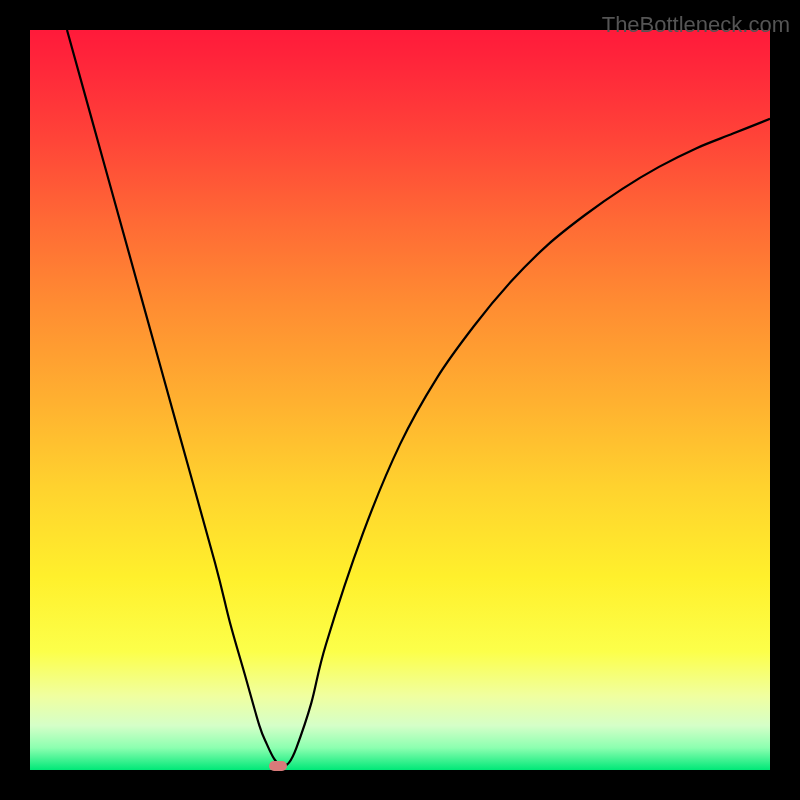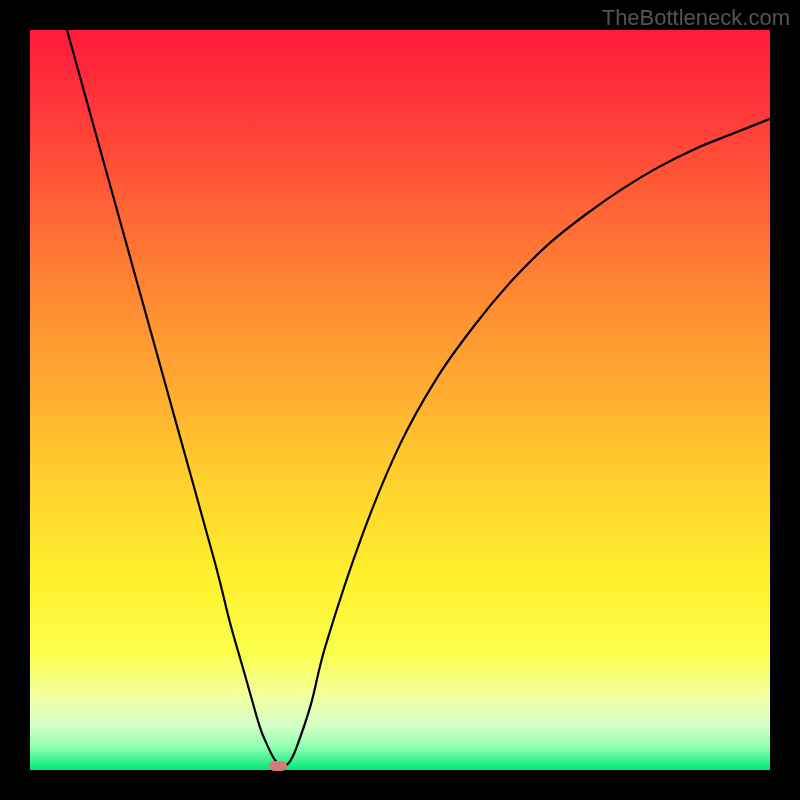--- a/index.html
+++ b/index.html
@@ -6,21 +6,21 @@
   body {
     width: 800px;
     height: 800px;
     background: #000;
     position: relative;
     font-family: Arial, sans-serif;
     overflow: hidden;
   }
   .watermark {
     position: absolute;
-    top: 5px;
+    top: 12px;
     right: 10px;
     color: #555;
     font-size: 22px;
     font-weight: 500;
     z-index: 10;
   }
   .chart-area {
     position: absolute;
     left: 30px;
     top: 30px;

